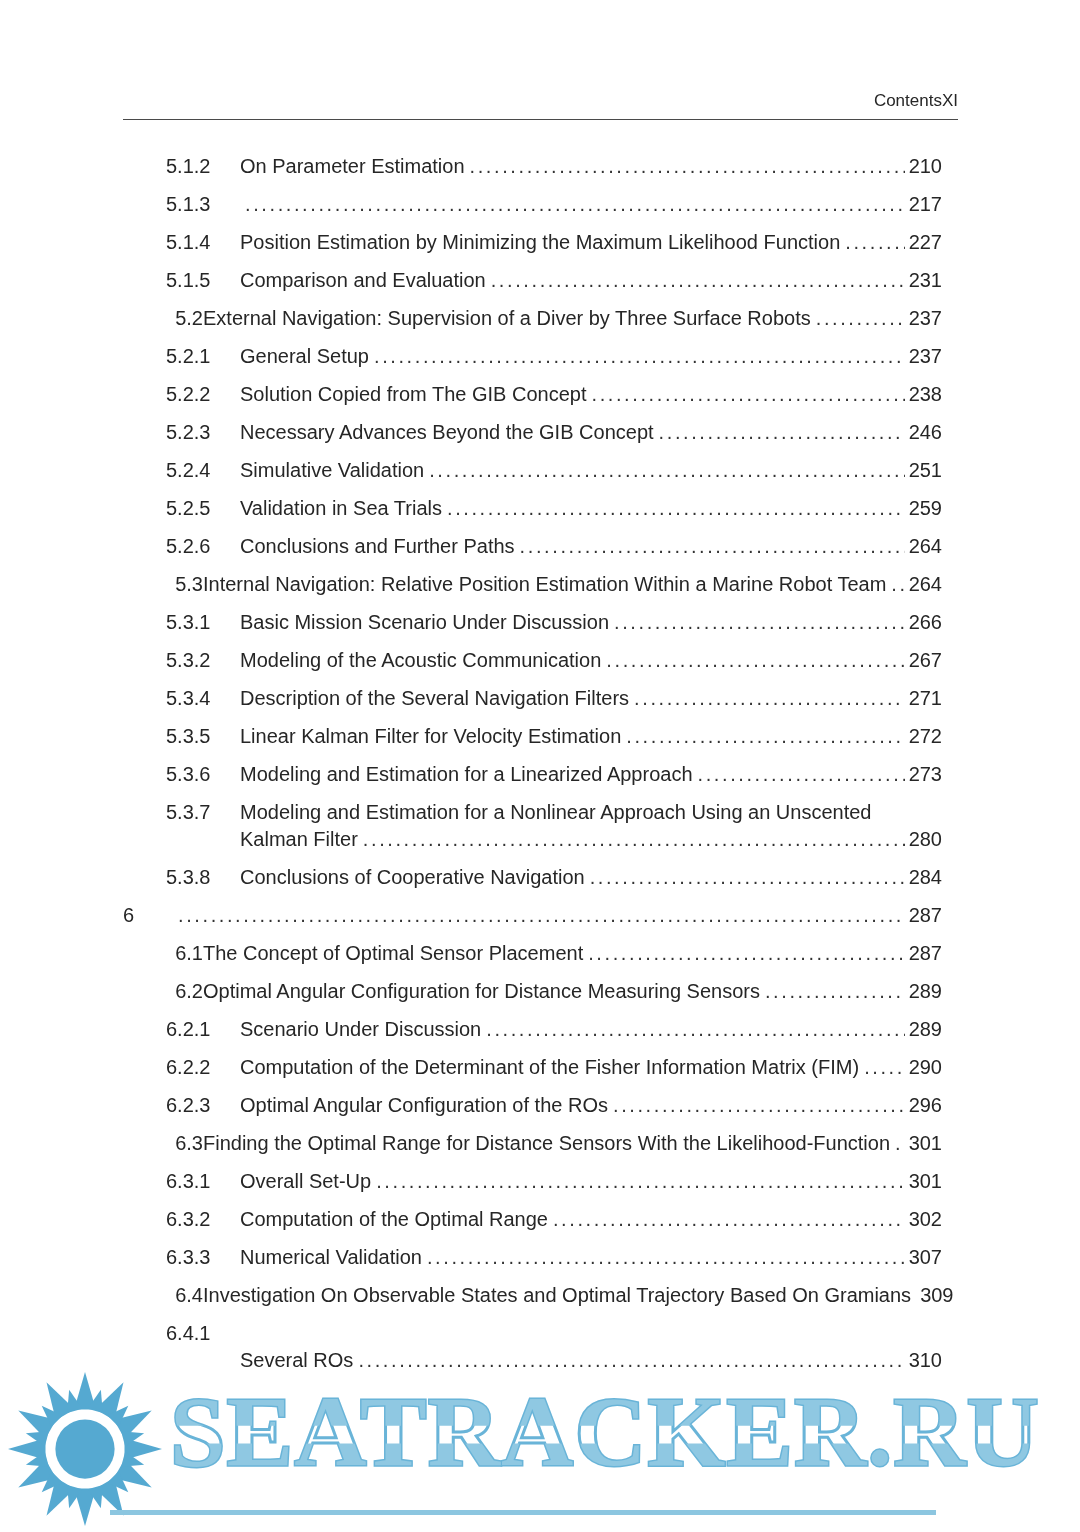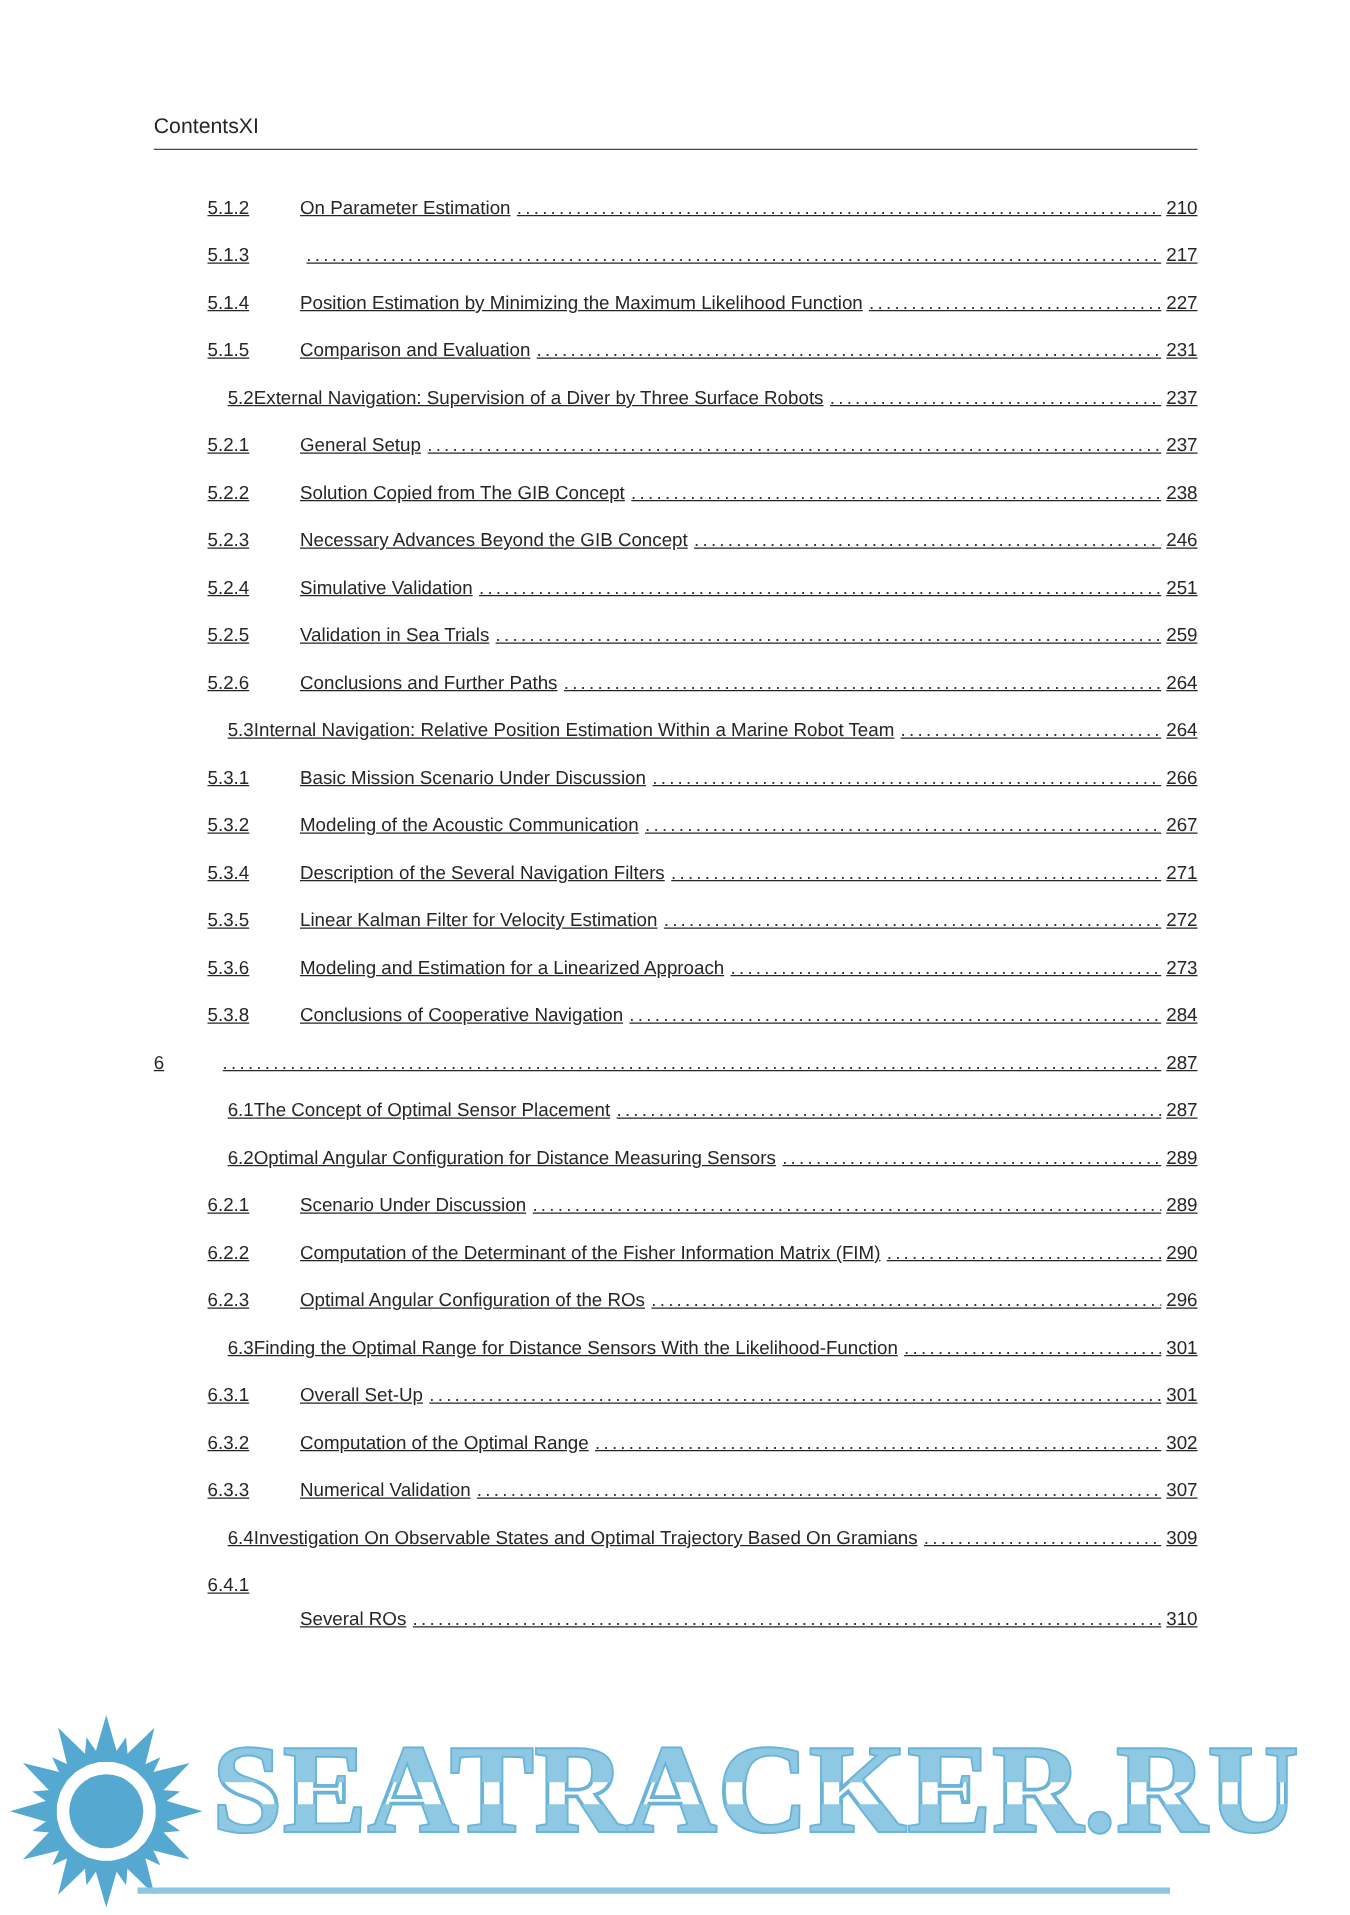--- a/index.html
+++ b/index.html
@@ -8,32 +8,31 @@
     background:#ffffff;
     font-family:"Liberation Sans", sans-serif;
     color:#262626;
     position:relative;
     overflow:hidden;
   }
 
   
   .header {
     position:absolute; left:123px; right:122px; top:92px;
-    display:flex; justify-content:flex-start;
+    display:flex; justify-content:flex-end;
     font-size:17px; line-height:17px;
     padding-bottom:10px;
     border-bottom:1.5px solid #4a4a4a;
   }
 
   
   .toc {
-    position:absolute; left:123px; right:122px; top:153px;
-    font-size:15px;
+    position:absolute; left:123px; right:138px; top:153px;
+    font-size:20px;
     z-index:2;
-    text-decoration:underline;
   }
   .entry { margin-bottom:11px; }
   .row { display:flex; align-items:baseline; line-height:27px; }
   .num { flex:none; }
   .lvl1 { padding-left:0; }   .lvl1 .num { width:50px; }
   .lvl2 { padding-left:22px; }.lvl2 .num { width:58px;text-align:right; }
   .lvl3 { padding-left:43px; }.lvl3 .num { width:74px; }
   .title { flex:none; white-space:nowrap; }
   .leader {
     flex:1 1 0; min-width:0;
@@ -202,20 +201,32 @@
         <span class="leader"></span>
         <span class="page">272</span>
       </div>
     </div>
     <div class="entry lvl3">
       <div class="row">
         <span class="num">5.3.6</span>
         <span class="title">Modeling and Estimation for a Linearized Approach</span>
         <span class="leader"></span>
         <span class="page">273</span>
+      </div>
+    </div>
+    <div class="entry lvl3">
+      <div class="row">
+        <span class="num">5.3.7</span>
+        <span class="title">Modeling and Estimation for a Nonlinear Approach Using an Unscented</span>
+      </div>
+      <div class="row">
+        <span class="num"></span>
+        <span class="title">Kalman Filter</span>
+        <span class="leader"></span>
+        <span class="page">280</span>
       </div>
     </div>
     <div class="entry lvl3">
       <div class="row">
         <span class="num">5.3.8</span>
         <span class="title">Conclusions of Cooperative Navigation</span>
         <span class="leader"></span>
         <span class="page">284</span>
       </div>
     </div>

